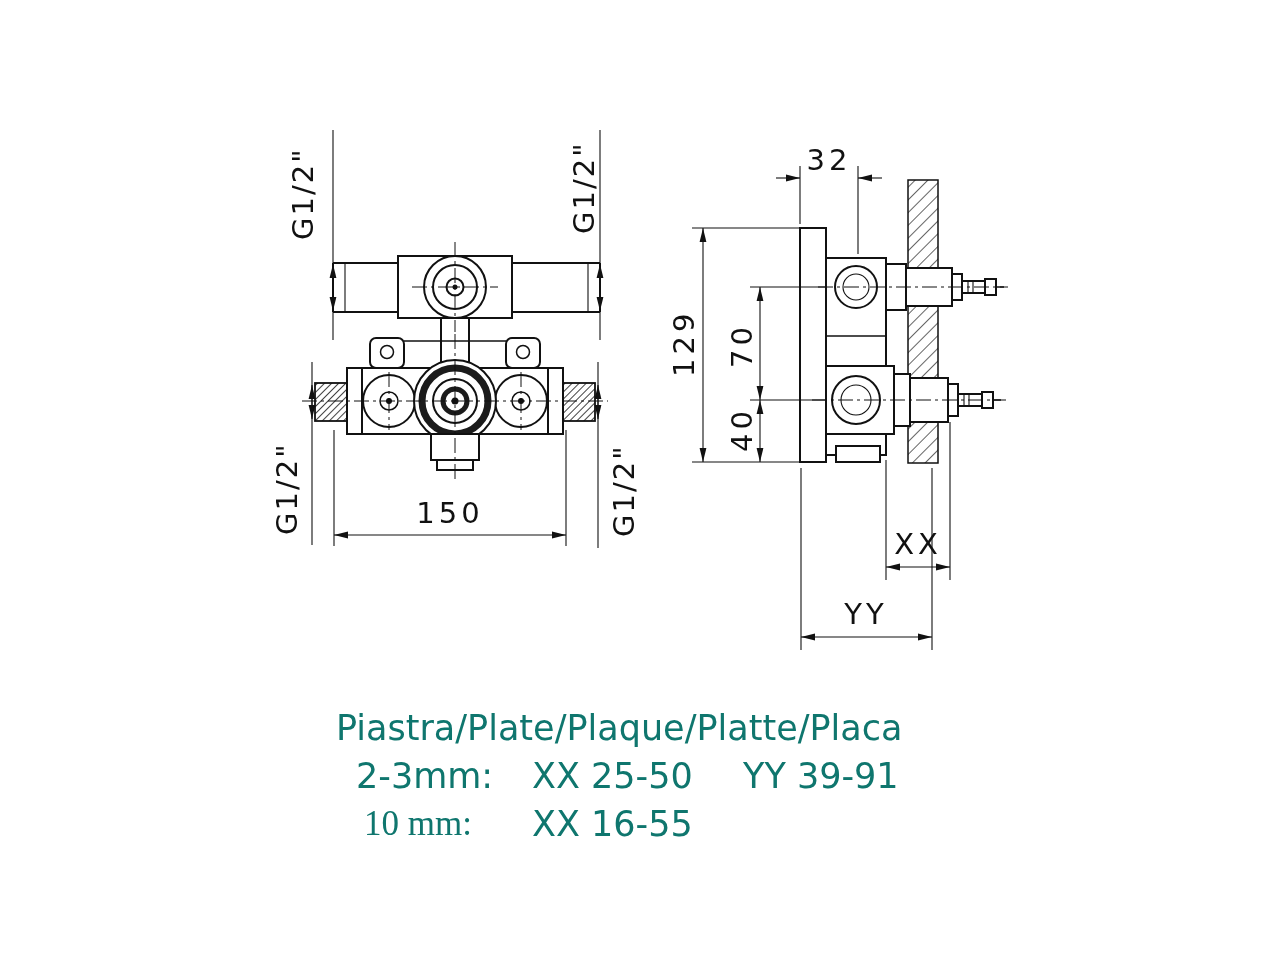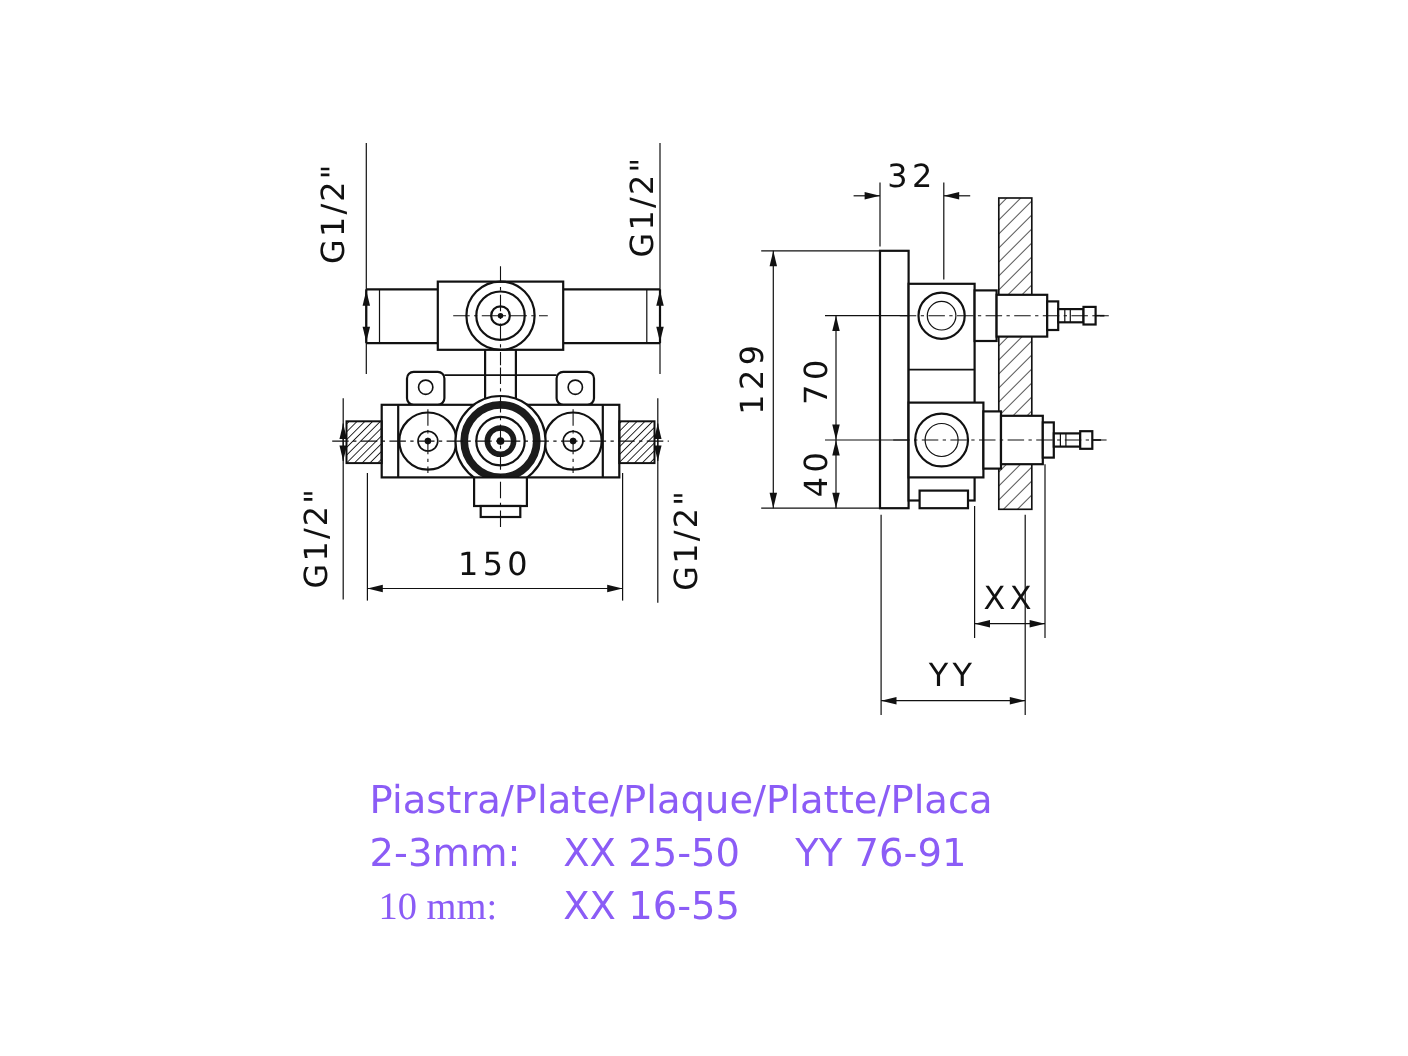--- a/index.html
+++ b/index.html
@@ -18,23 +18,23 @@
   .cl{stroke:#111;stroke-width:1;fill:none;stroke-dasharray:15 4 3 4;}
   .hatchW{fill:url(#hatchWall);stroke:#111;stroke-width:1.5;}
   .hatchP{fill:url(#hatchPipe);stroke:#111;stroke-width:1.8;}
   .dot{fill:#111;stroke:none;}
 
   
   .dim-text{font-family:"DejaVu Sans",sans-serif;font-size:29px;fill:#111;letter-spacing:4px;}
   .thread-text{font-family:"DejaVu Sans",sans-serif;font-size:29px;fill:#111;letter-spacing:2px;}
 
   
-  #plate-table{position:absolute;left:336px;top:704px;color:#8b5cf6;}
+  #plate-table{position:absolute;left:336px;top:704px;color:#0f766e;}
   #plate-table .title{font-size:35px;line-height:48px;white-space:nowrap;}
-  #plate-table .row{display:grid;grid-template-columns:176px 211px auto;font-size:35px;line-height:48px;white-space:nowrap;}
+  #plate-table .row{display:grid;grid-template-columns:176px 211px auto;font-size:35px;line-height:48px;white-space:nowrap;margin-left:20px;}
   #plate-table .indent{padding-left:8px;font-family:Liberation Serif, serif;}
 </style>
 </head>
 <body>
 
 <div id="stage">
 <svg width="1280" height="960" viewBox="0 0 1280 960">
   <defs>
     <marker id="arr" markerUnits="userSpaceOnUse" markerWidth="16" markerHeight="8" refX="15" refY="4" orient="auto-start-reverse">
       <path d="M1,0.6 L15,4 L1,7.4 z" fill="#111"></path>
@@ -197,20 +197,20 @@
     <line class="thin" x1="801" y1="637" x2="932" y2="637" marker-start="url(#arr)" marker-end="url(#arr)"></line>
     <text class="dim-text" x="866" y="624" text-anchor="middle">YY</text>
   </g>
 </svg>
 
 <div id="plate-table">
   <div class="title">Piastra/Plate/Plaque/Platte/Placa</div>
   <div class="row">
     <span>2-3mm:</span>
     <span>XX 25-50</span>
-    <span>YY 76-91</span>
+    <span>YY 39-91</span>
   </div>
   <div class="row">
     <span class="indent">10 mm:</span>
     <span>XX 16-55</span>
   </div>
 </div>
 </div>
 
 </body></html>

